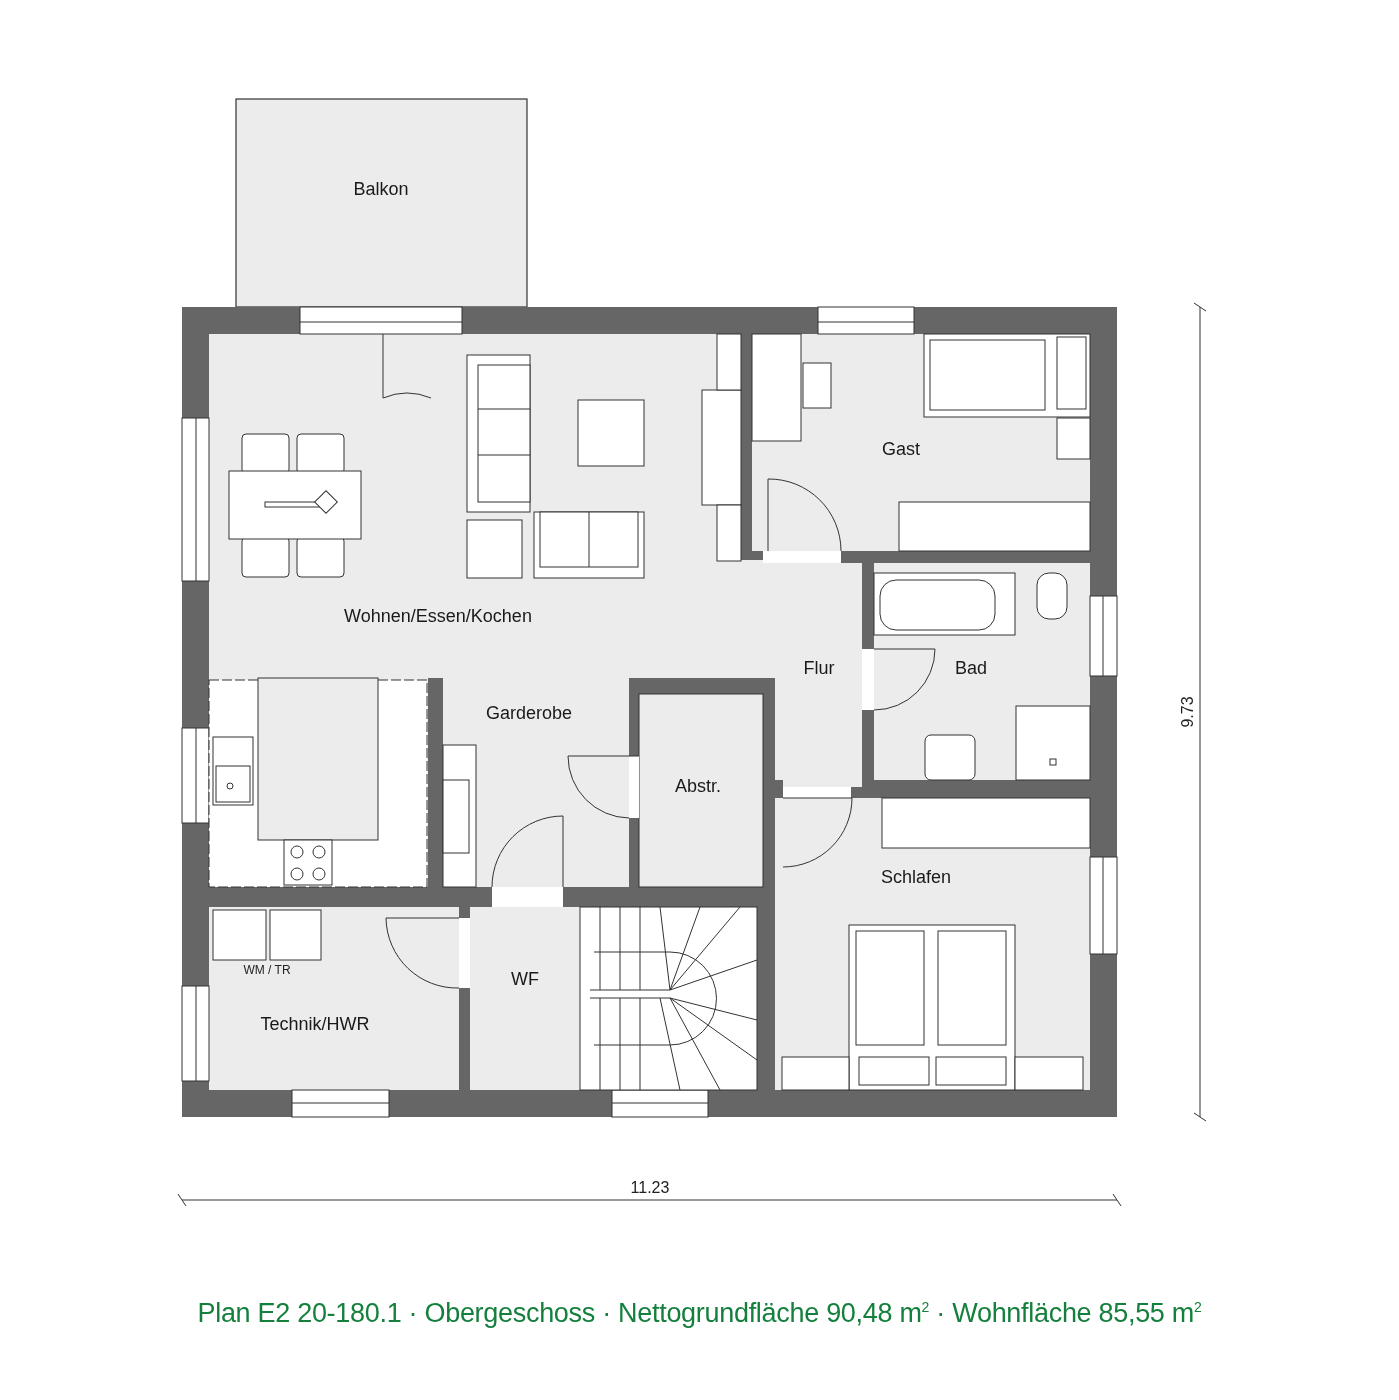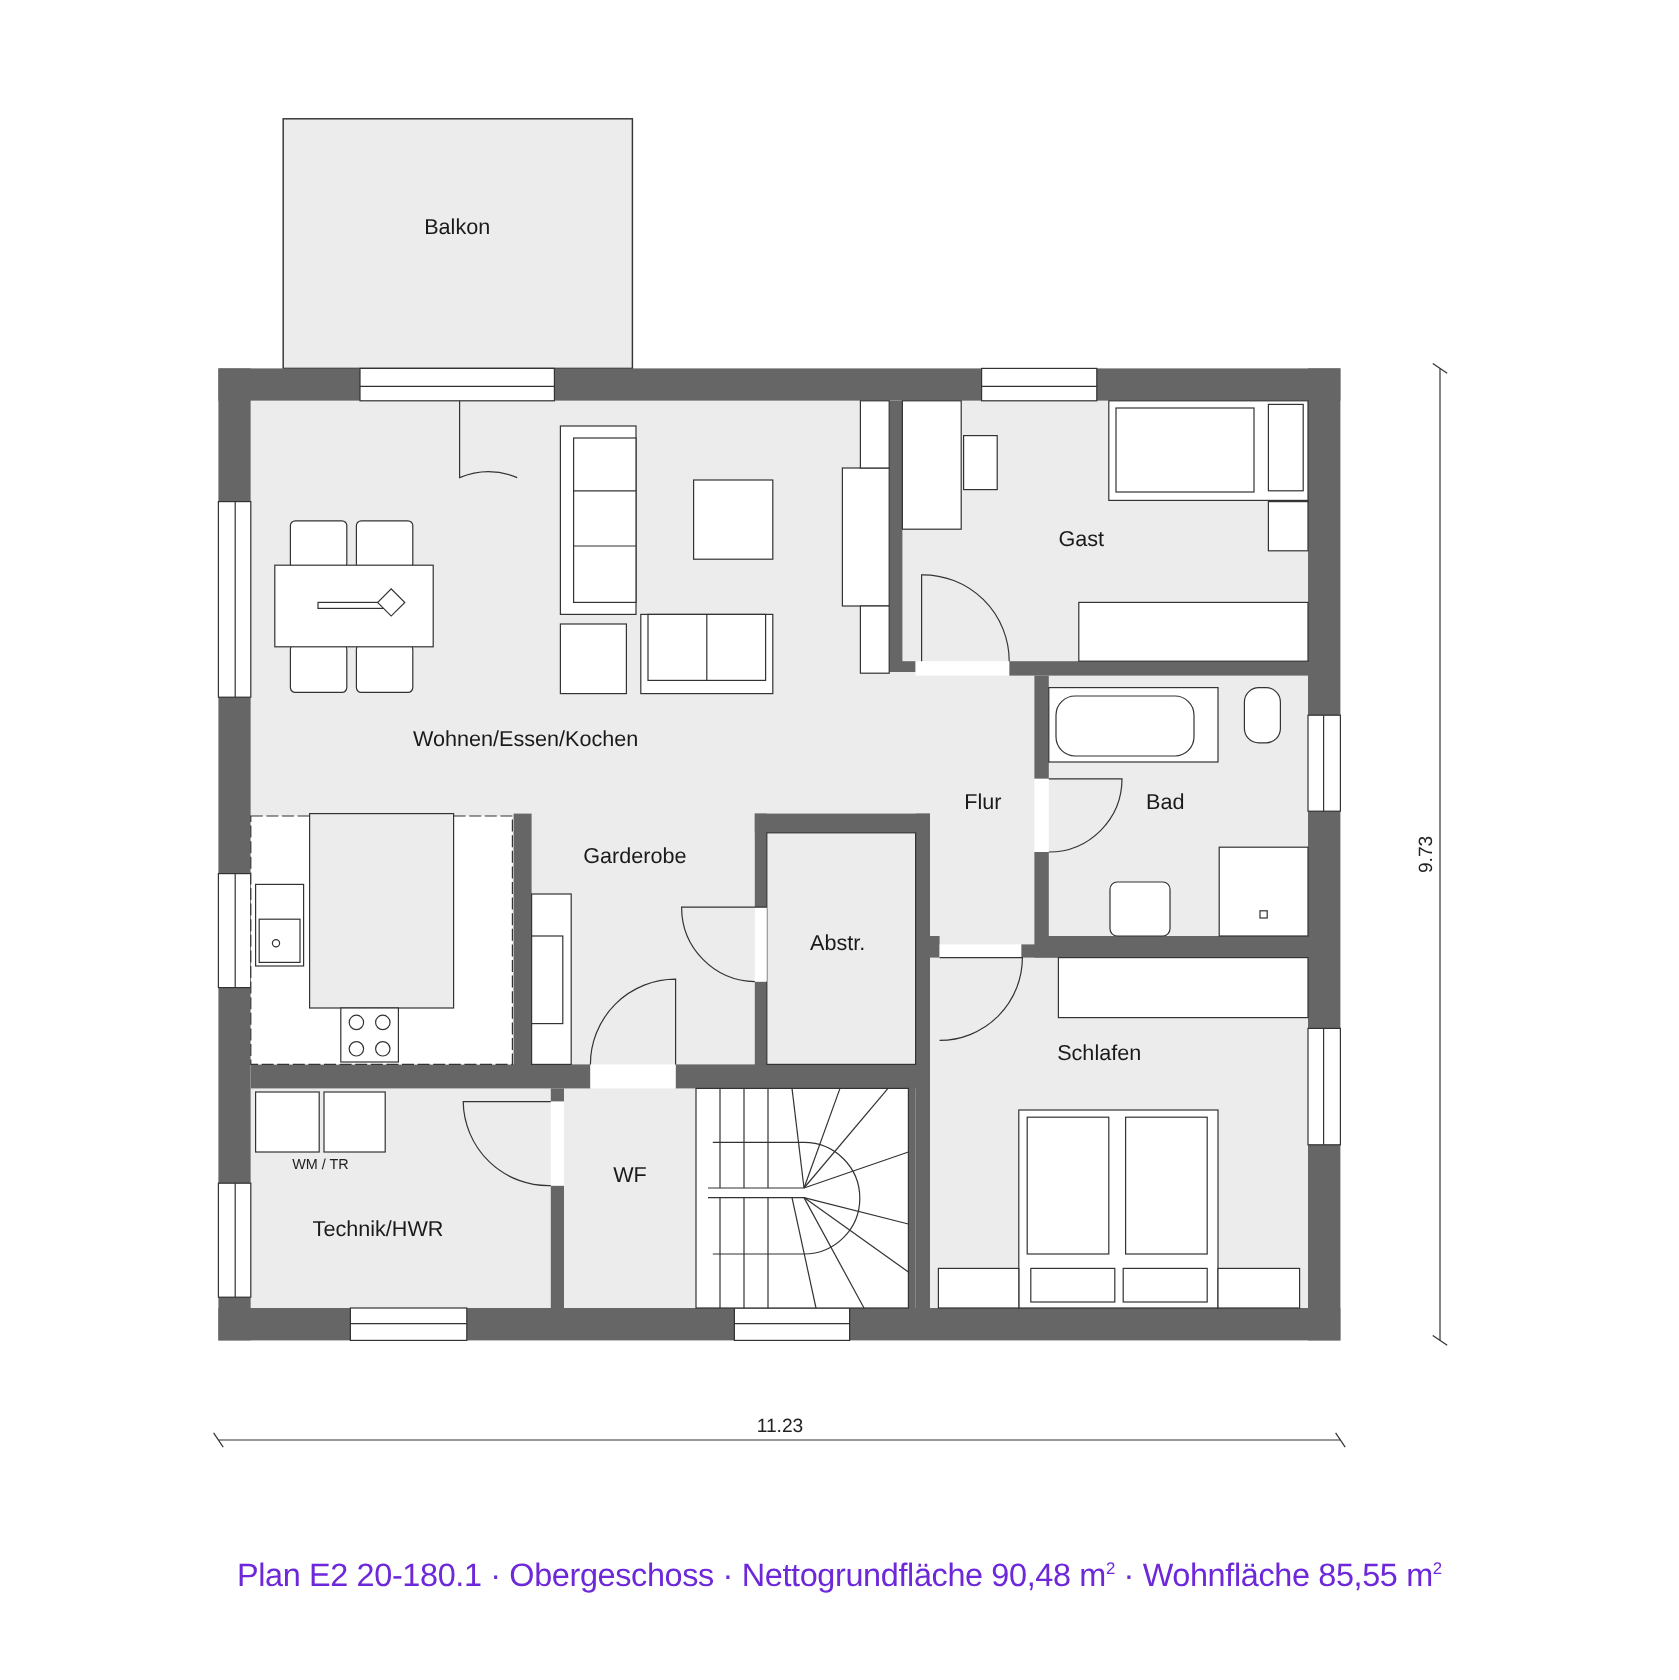--- a/index.html
+++ b/index.html
@@ -1,21 +1,21 @@
 <!DOCTYPE html>
 <html><head>
 <meta charset="utf-8">
 <style>
   html,body{margin:0;padding:0;background:#ffffff;}
   body{width:1399px;height:1400px;position:relative;overflow:hidden;font-family:"Liberation Sans",sans-serif;}
   #plan{position:absolute;left:0;top:0;width:1399px;height:1400px;}
   .room-label{font-family:"Liberation Sans",sans-serif;font-size:18px;fill:#1a1a1a;}
   .small-label{font-family:"Liberation Sans",sans-serif;font-size:12px;fill:#222;}
   .dim-label{font-family:"Liberation Sans",sans-serif;font-size:16px;fill:#222;}
-  .caption{position:absolute;left:0;width:1399px;top:1298px;text-align:center;font-size:27px;color:#6d28d9;letter-spacing:-0.3px;}
+  .caption{position:absolute;left:0;width:1399px;top:1298px;text-align:center;font-size:27px;color:#15803d;letter-spacing:-0.3px;}
   .caption sup{font-size:14px;vertical-align:super;}
 </style>
 </head>
 <body>
 
 <svg id="plan" viewBox="0 0 1399 1400" xmlns="http://www.w3.org/2000/svg">
 
   <g>
     <rect x="236" y="99" width="291" height="208" fill="#ececec" stroke="#333" stroke-width="1.2"></rect>
   </g>

